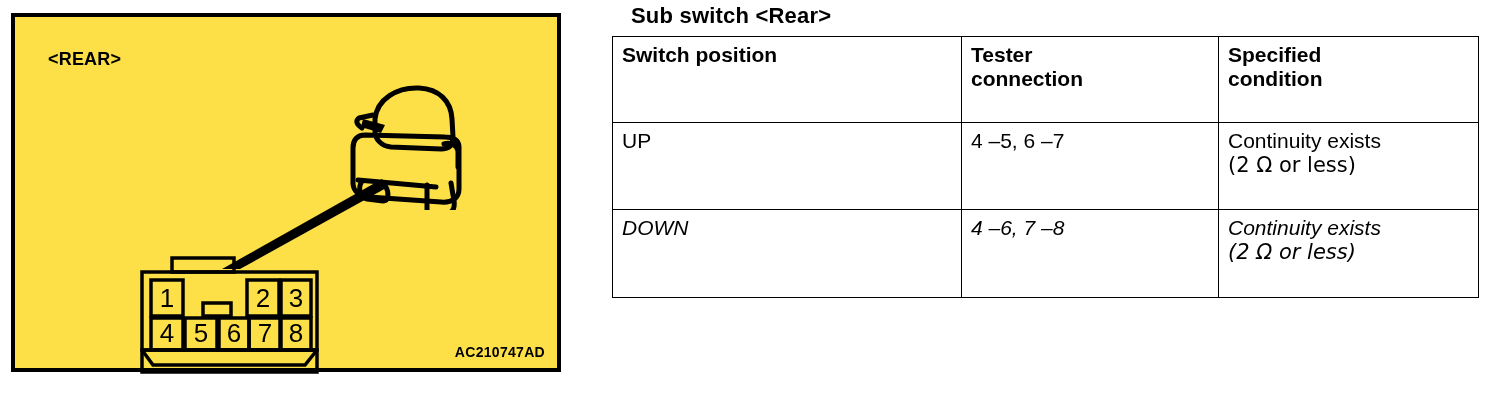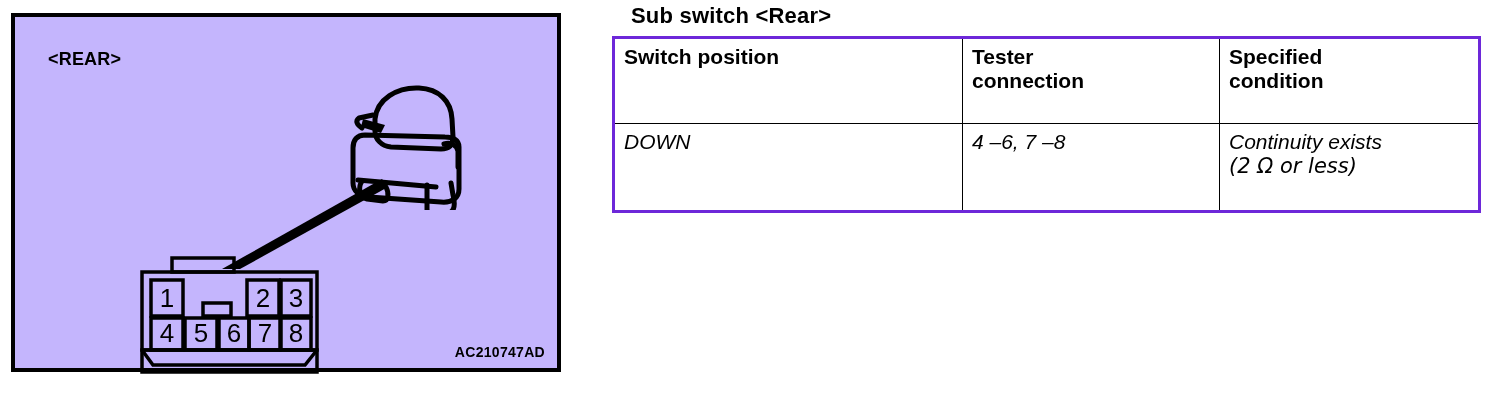--- a/index.html
+++ b/index.html
@@ -19,21 +19,21 @@
 
   
   #diagram-panel {
     position: absolute;
     left: 11px;
     top: 13px;
     width: 550px;
     height: 359px;
     border: 4px solid #000;
     box-sizing: border-box;
-    background: #c4b5fd;
+    background: #fde047;
   }
   #rear-label {
     position: absolute;
     left: 33px;
     top: 32px;
     font-size: 18px;
     font-weight: bold;
     letter-spacing: 0.2px;
     white-space: nowrap;
   }
@@ -86,21 +86,21 @@
     letter-spacing: 0.2px;
     white-space: nowrap;
   }
   #spec-table {
     position: absolute;
     left: 0px;
     top: 36px;
     width: 866px;
     border-collapse: collapse;
     table-layout: fixed;
-    border: 3px solid #6d28d9;
+    border: 1px solid #6d28d9;
   }
   #spec-table col.c1 { width: 349px; }
   #spec-table col.c2 { width: 257px; }
   #spec-table col.c3 { width: 260px; }
 
   #spec-table th,
   #spec-table td {
     border: 1.5px solid #000;
     vertical-align: top;
     padding: 6px 0 0 9px;
@@ -211,20 +211,28 @@
           <span class="cell-line">connection</span>
         </th>
         <th>
           <span class="cell-line">Specified</span>
           <span class="cell-line">condition</span>
         </th>
       </tr>
     </thead>
     <tbody>
       <tr>
+        <td>UP</td>
+        <td>4 –5, 6 –7</td>
+        <td>
+          <span class="cell-line">Continuity exists</span>
+          <span class="cell-line ohm">(2 Ω or less)</span>
+        </td>
+      </tr>
+      <tr>
         <td>DOWN</td>
         <td>4 –6, 7 –8</td>
         <td>
           <span class="cell-line">Continuity exists</span>
           <span class="cell-line ohm">(2 Ω or less)</span>
         </td>
       </tr>
     </tbody>
   </table>
 </div>

